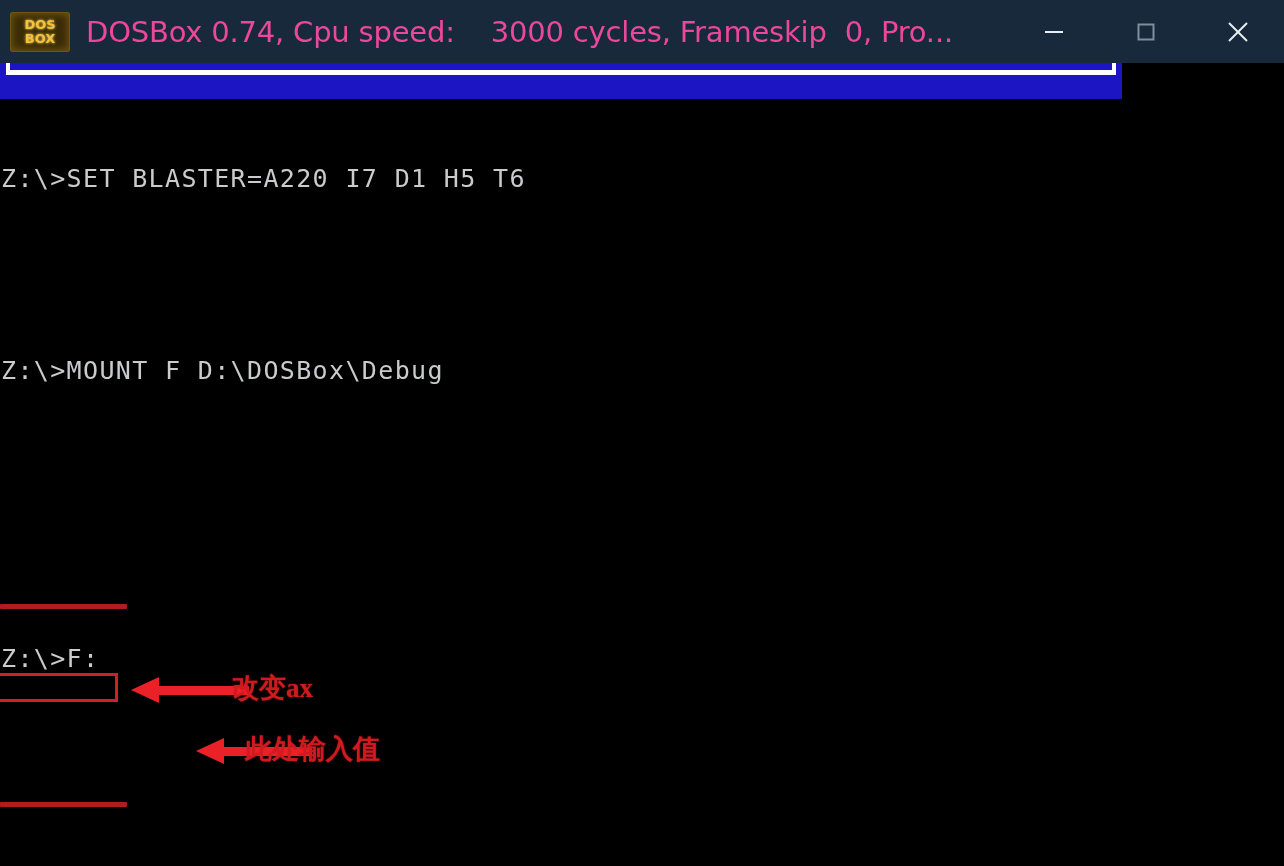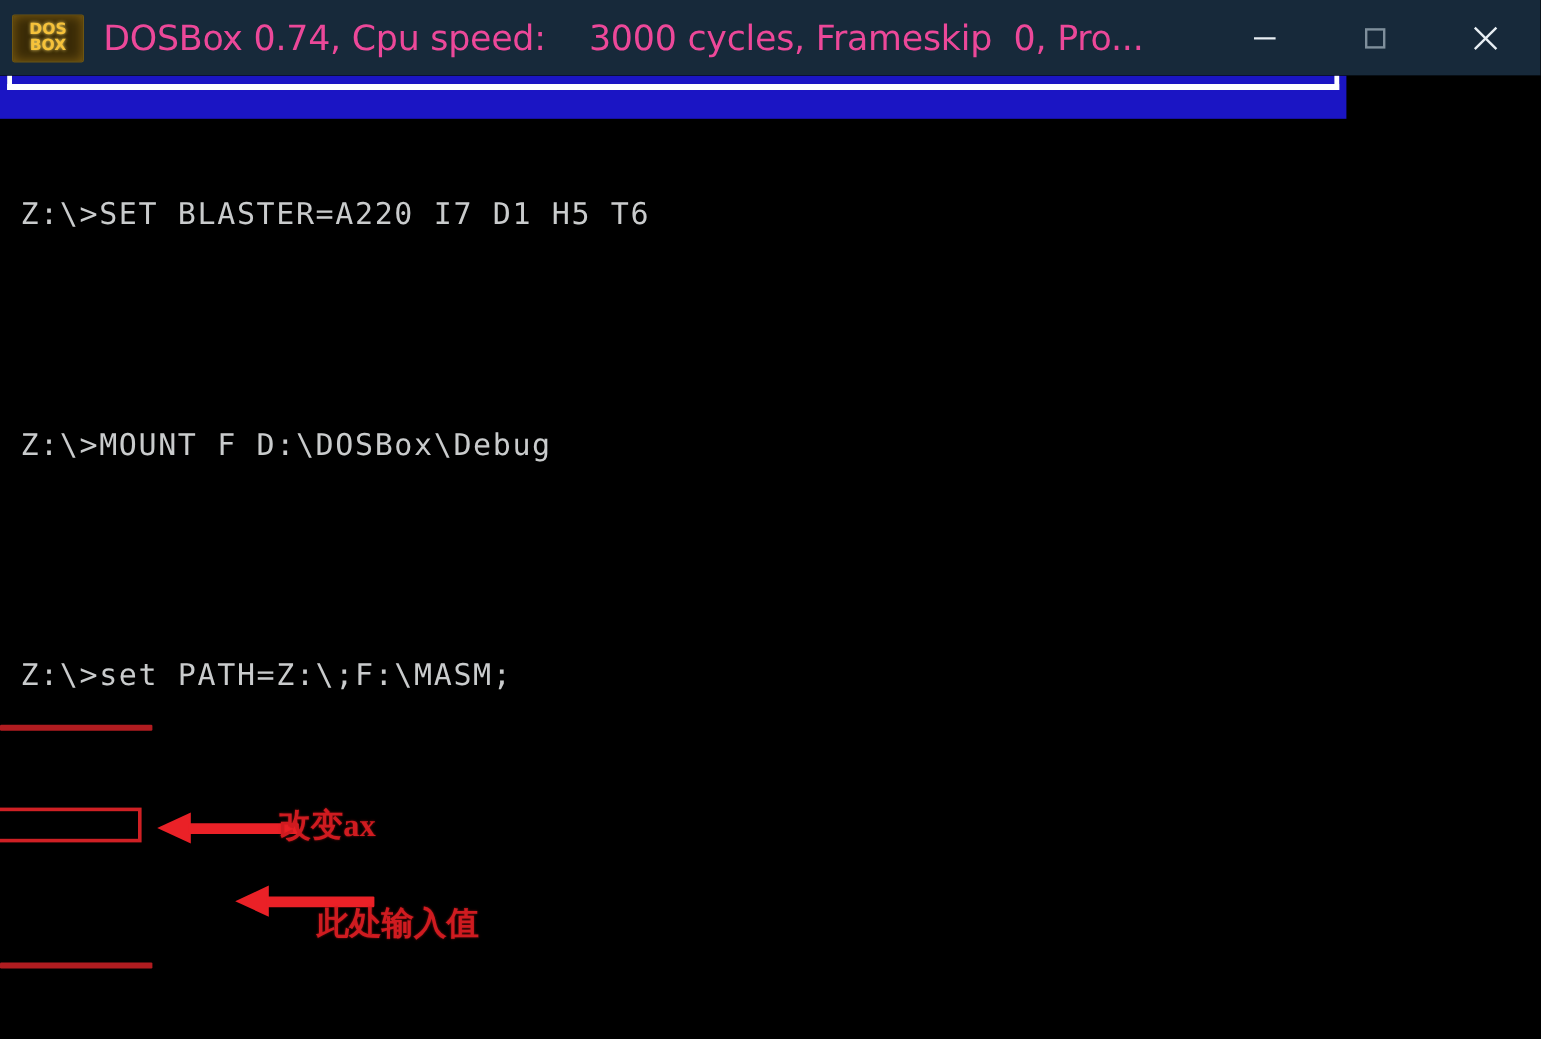--- a/index.html
+++ b/index.html
@@ -125,21 +125,21 @@
     width: 1284px;
     color: #c9cbcc;
     font-family: "DejaVu Sans Mono", monospace;
     font-size: 25px;
     line-height: 32px;
     white-space: pre;
     letter-spacing: 1.35px;
   }
   .line {
     height: 32px;
-    padding-left: 17px;
+    padding-left: 1px;
     box-sizing: border-box;
   }
   .line.blank { color: transparent; }
 
   
   .anno { position: absolute; }
 
   .underline-ax1 {
     left: 0px;
     top: 541px;
@@ -193,21 +193,21 @@
   .cn-note {
     color: #cf1b20;
     font-family: Liberation Serif, serif;
     font-weight: bold;
     font-size: 27px;
     line-height: 30px;
     white-space: pre;
     text-shadow: 0 0 2px rgba(220,30,30,0.6);
   }
   .cn1 { left: 232px; top: 610px; }
-  .cn2 { left: 264px; top: 671px; margin-top: 20px; }
+  .cn2 { left: 245px; top: 671px; }
 </style>
 </head>
 <body>
 
 <div id="app">
 
   <div class="titlebar">
     <div class="app-icon">
       <span class="ico-line">DOS</span>
       <span class="ico-line">BOX</span>
@@ -238,22 +238,22 @@
 
     <div class="blue-bar">
       <div class="blue-bar-inner"></div>
     </div>
 
     <div class="screen-text">
       <div class="line">Z:\&gt;SET BLASTER=A220 I7 D1 H5 T6</div>
       <div class="line blank"></div>
       <div class="line">Z:\&gt;MOUNT F D:\DOSBox\Debug</div>
       <div class="line blank"></div>
-      <div class="line">Z:\&gt;set PATH=Z:\;F:\MASM;</div>
       <div class="line blank"></div>
+      <div class="line">Z:\&gt;F:</div>
       
       
       
       
       
       
       
       
       
       

